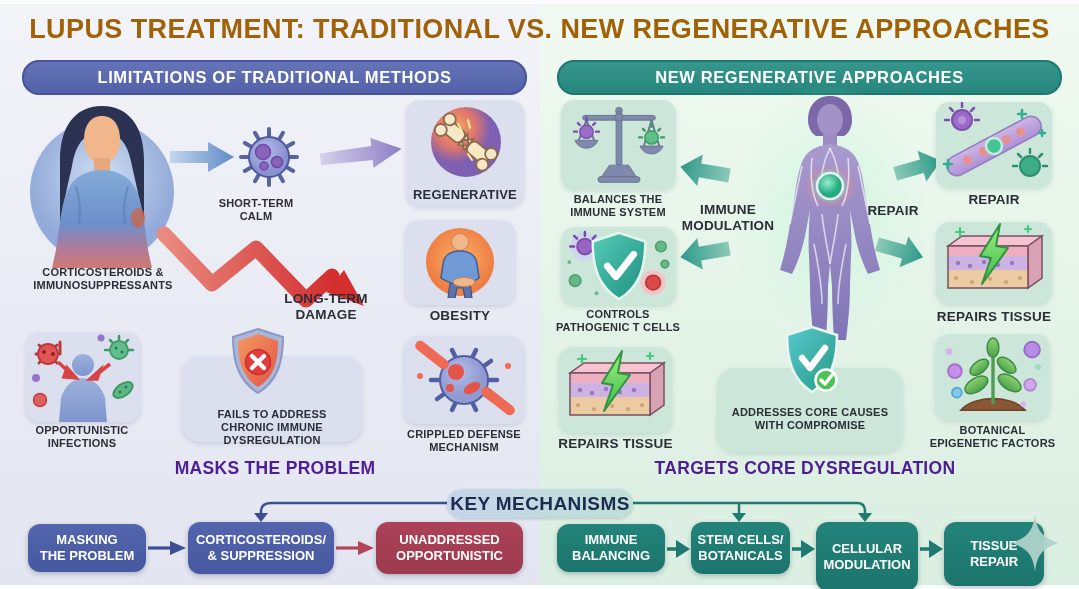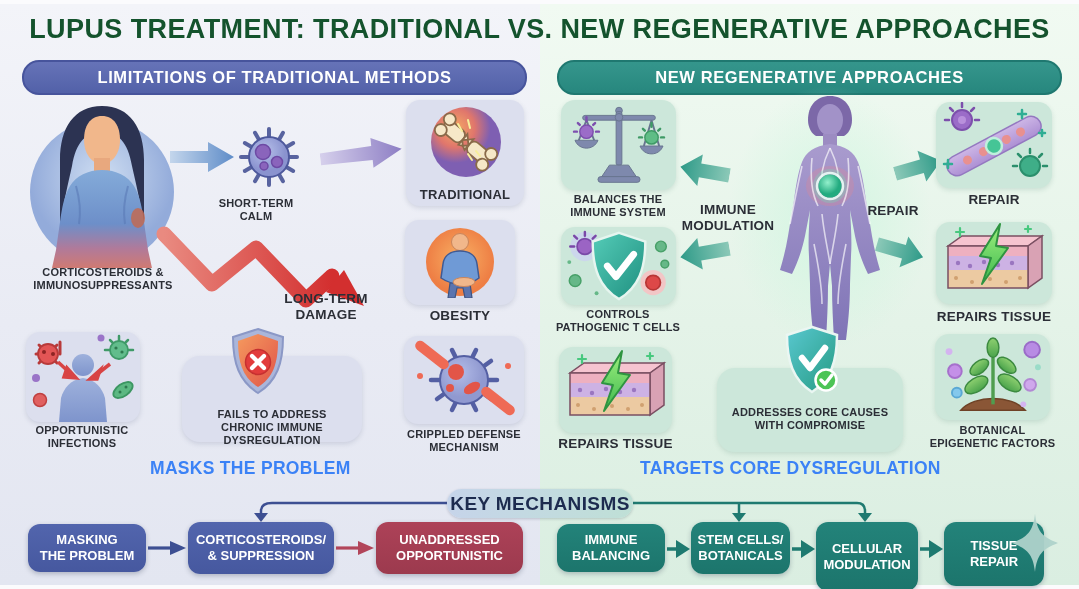--- a/index.html
+++ b/index.html
@@ -4,31 +4,31 @@
 <style>
   html,body{margin:0;padding:0;background:#ffffff;}
   #canvas{position:relative;width:1079px;height:589px;overflow:hidden;
           font-family:"Liberation Sans",sans-serif;background:#fbfbfd;}
   .abs{position:absolute;}
   .bg-left{left:0;top:4px;width:540px;height:581px;
     background:linear-gradient(180deg,#f3f4f9 0%,#e9ebf4 55%,#e3e6f1 100%);}
   .bg-right{left:540px;top:4px;width:539px;height:581px;
     background:linear-gradient(180deg,#f1faf2 0%,#e4f3e8 55%,#daeee1 100%);}
   .title{left:0;top:14px;width:1079px;text-align:center;font-size:27px;font-weight:800;
-    color:#14532d;letter-spacing:.4px;}
+    color:#a16207;letter-spacing:.4px;}
   .banner{top:60px;height:31px;border-radius:17px;display:flex;align-items:center;justify-content:center;
     color:#ffffff;font-size:16.5px;font-weight:700;letter-spacing:.6px;}
   .banner.bl{left:22px;width:501px;background:linear-gradient(180deg,#6673b8,#5261a8);border:2px solid #47549c;}
   .banner.br{left:557px;width:501px;background:linear-gradient(180deg,#35968c,#27877e);border:2px solid #1f7870;}
   .card{position:absolute;border-radius:14px;}
   .card.l{background:#dcdfee;box-shadow:0 2px 5px rgba(80,90,130,.18);}
   .card.r{background:#cce7da;box-shadow:0 2px 5px rgba(60,120,100,.18);}
   .lbl{position:absolute;font-weight:700;text-align:center;white-space:pre-line;
     color:#2b2e36;line-height:1.18;letter-spacing:.2px;font-size:11px;}
-  .sec-h{position:absolute;font-weight:800;text-align:left;font-size:17.5px;color:#3b82f6;letter-spacing:.3px;}
+  .sec-h{position:absolute;font-weight:800;text-align:center;font-size:17.5px;color:#4c1d95;letter-spacing:.3px;}
   .fbox{position:absolute;border-radius:12px;color:#fff;font-weight:700;display:flex;align-items:center;
     justify-content:center;text-align:center;white-space:pre-line;font-size:13px;line-height:1.2;
     box-shadow:0 2px 5px rgba(20,30,60,.25);}
   .fbox.blue{background:linear-gradient(180deg,#5265ad,#46589f);}
   .fbox.red{background:linear-gradient(180deg,#ad4258,#9c3a4e);}
   .fbox.teal{background:linear-gradient(180deg,#23837a,#1c756c);}
   .pill{position:absolute;left:447px;top:489px;width:186px;height:29px;border-radius:15px;
     background:linear-gradient(90deg,#c6d4ea,#bfe0d6);display:flex;align-items:center;justify-content:center;
     font-size:19px;font-weight:800;color:#1d2b4f;letter-spacing:.4px;box-shadow:0 1px 3px rgba(20,30,60,.2);}
   .glow{position:absolute;left:728px;top:84px;width:204px;height:266px;
@@ -150,21 +150,21 @@
         <polygon points="42,31 38,35 42,39 38,43 42,45 42,31"></polygon>
       </g>
       <g stroke="#f8ef9a" stroke-width="2" stroke-linecap="round" fill="none">
         <path d="M30,20 L34,27"></path>
           <path d="M40,16 L42,24"></path>
           <path d="M44,56 L40,50"></path>
           <path d="M52,52 L48,47"></path>
       </g>
     </svg>
   </div>
-  <div class="lbl" style="left:406px;top:187px;width:118px;font-size:13px">TRADITIONAL</div>
+  <div class="lbl" style="left:406px;top:187px;width:118px;font-size:13px">REGENERATIVE</div>
 
   <div class="abs" style="left:156px;top:222px">
     <svg width="250" height="100" viewBox="0 0 250 100">
       <defs>
           <linearGradient id="zg" x1="0" y1="0" x2="1" y2="0">
             <stop offset="0" stop-color="#e98a80"></stop>
             <stop offset="1" stop-color="#d32f2f"></stop>
           </linearGradient>
         </defs>
       <path d="M8,12 L56,62 L100,26 L150,78 L176,54" stroke="url(#zg)" stroke-width="15" fill="none" stroke-linejoin="round" stroke-linecap="round"></path>

